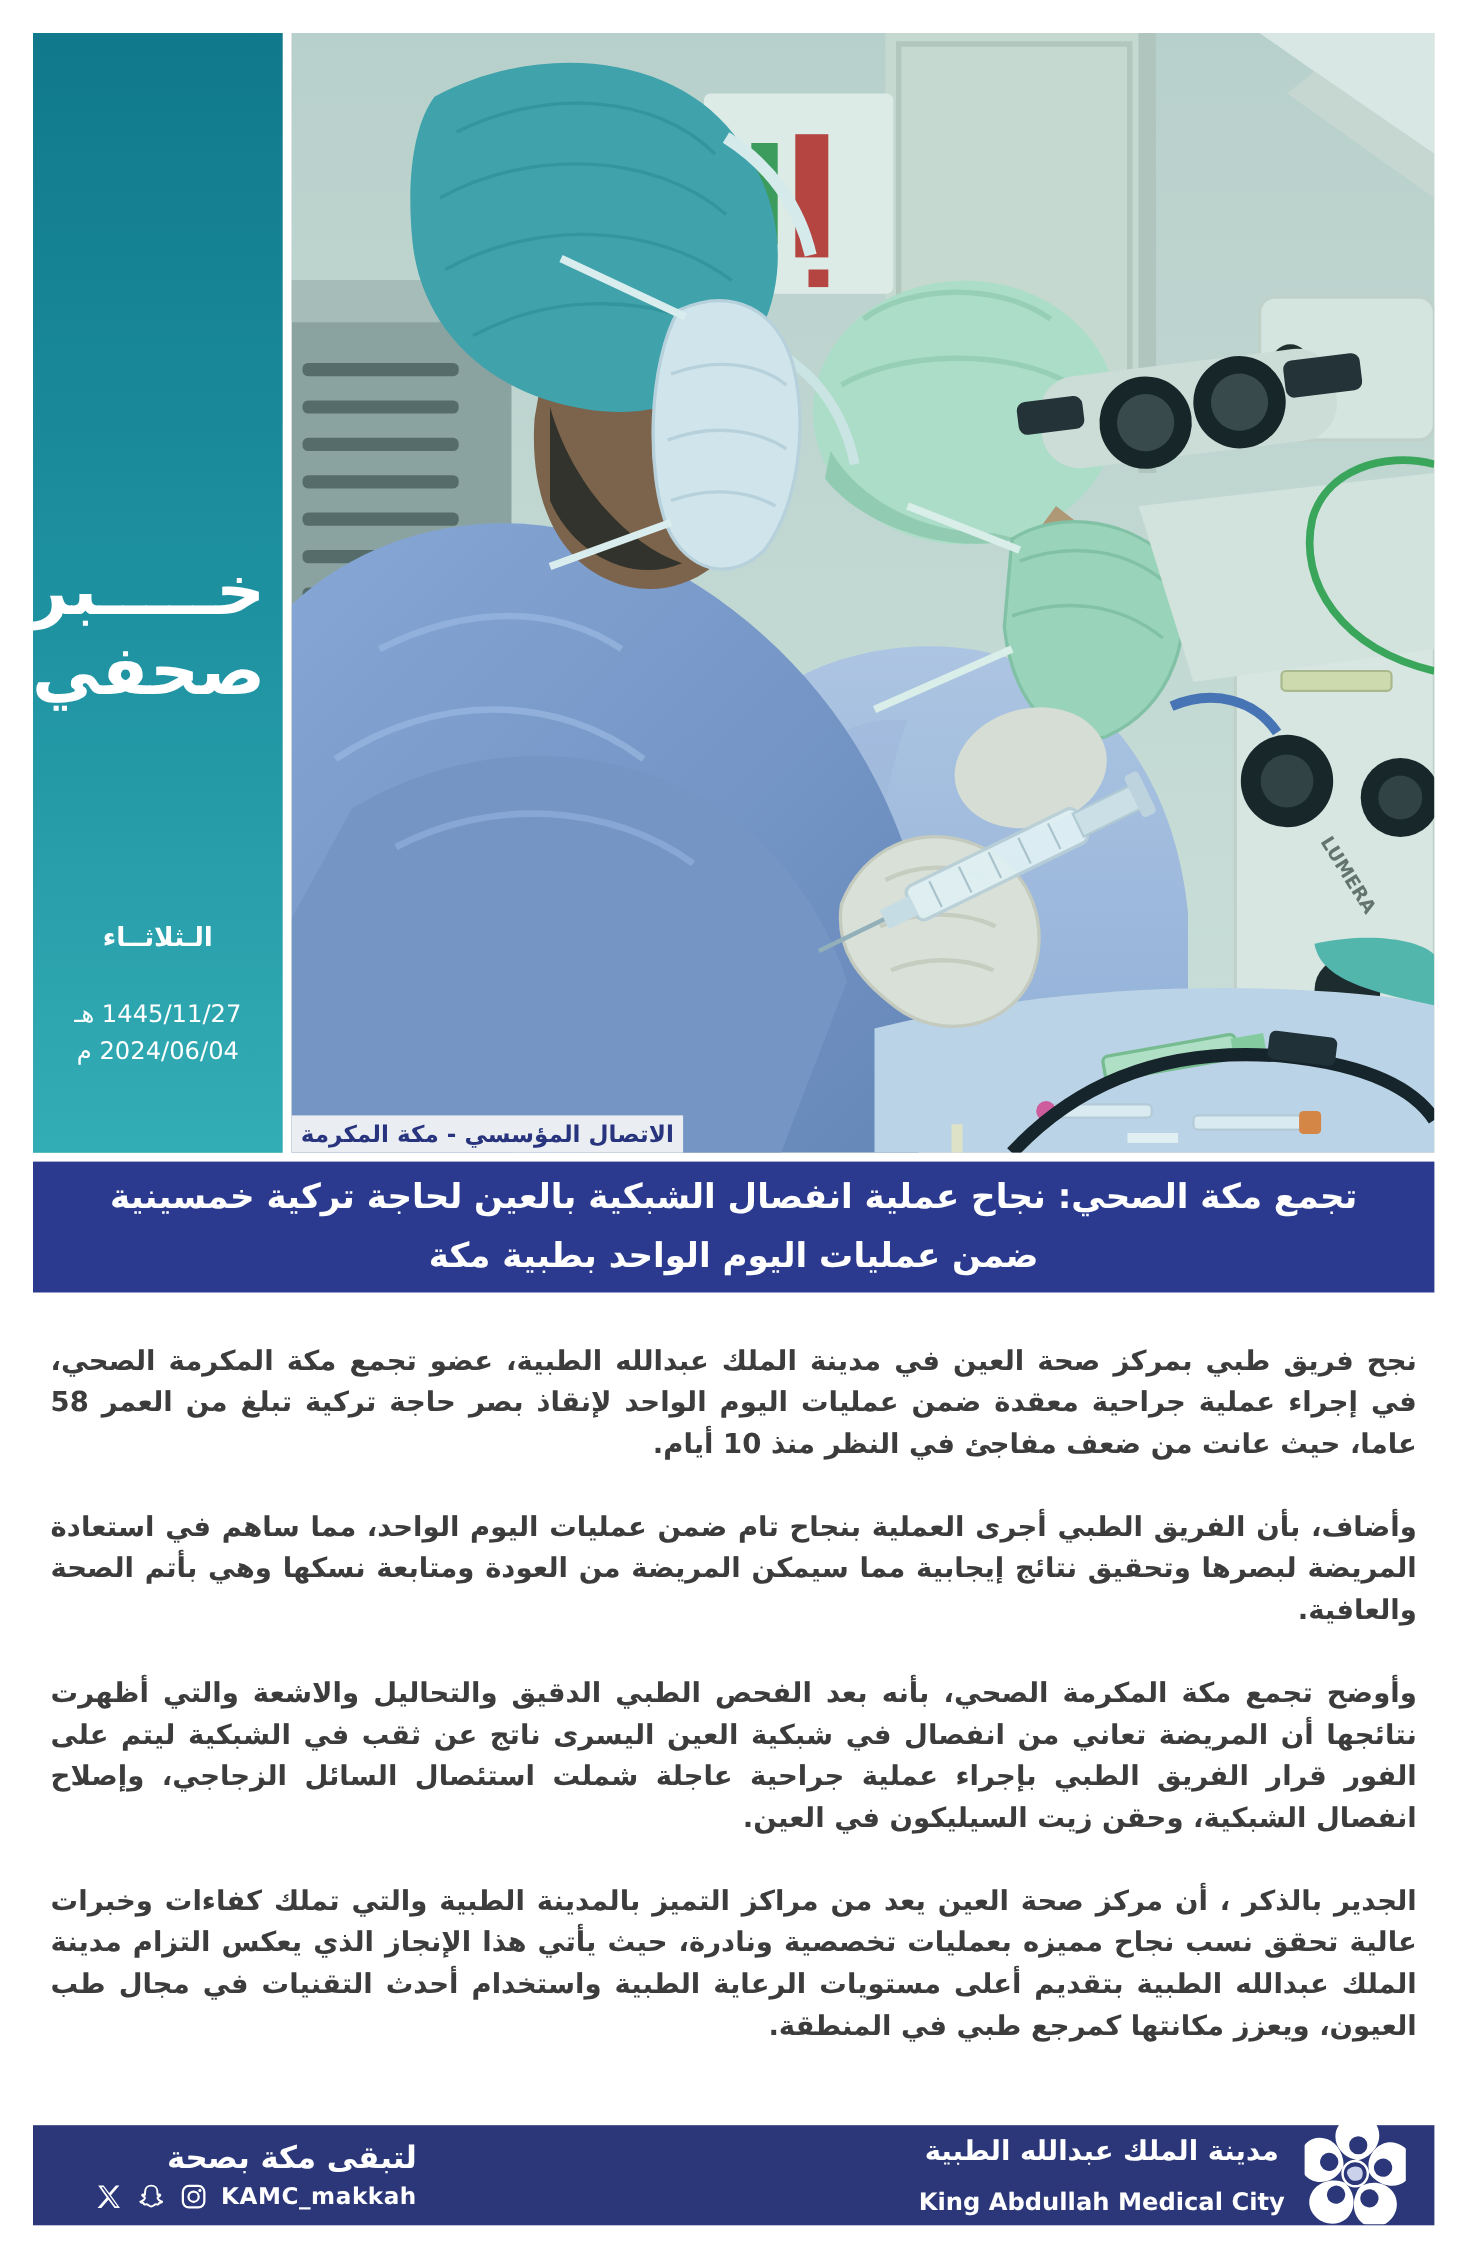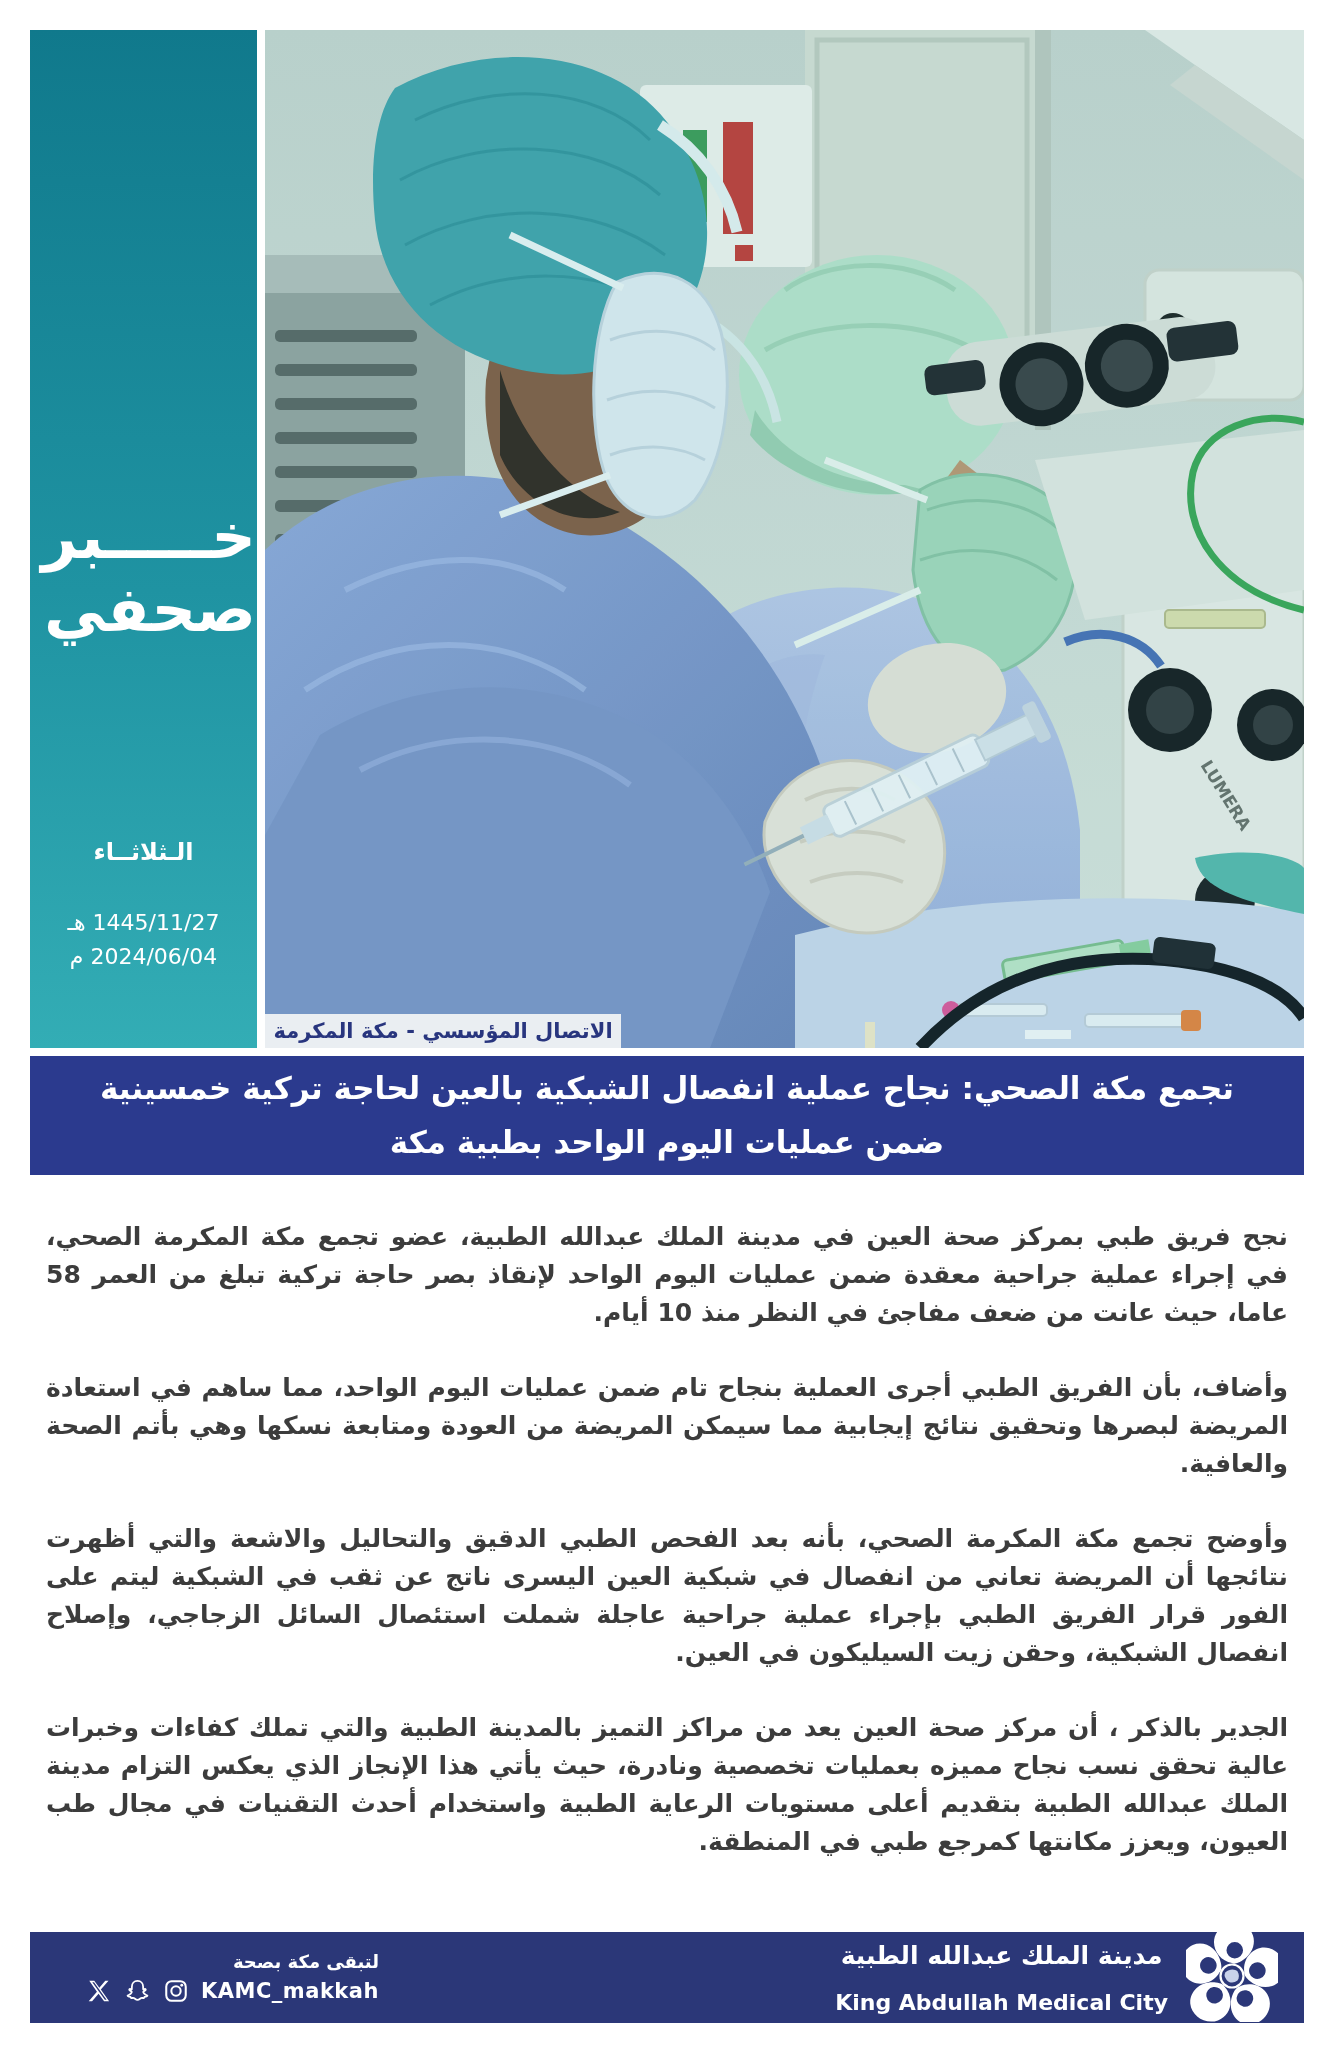--- a/index.html
+++ b/index.html
@@ -3,21 +3,21 @@
 <meta charset="utf-8">
 <style>
   html,body{margin:0;padding:0;background:#fff;}
   body{width:1334px;height:2048px;font-family:"DejaVu Sans",sans-serif;}
   #page{position:relative;width:1334px;height:2048px;background:#ffffff;overflow:hidden;}
 
   
   .sidebar{position:absolute;left:30px;top:30px;width:227px;height:1018px;
     background:linear-gradient(180deg,#10798c 0%,#1f93a2 55%,#33adb5 100%);}
   .sidebar-title{position:absolute;top:470px;right:0;width:100%;box-sizing:border-box;
-    padding-right:1px;text-align:right;color:#ffffff;font-weight:700;font-size:62px;
+    padding-right:16px;text-align:right;color:#ffffff;font-weight:700;font-size:62px;
     line-height:1.18;direction:rtl;}
   .sidebar-dates{position:absolute;top:808px;width:100%;text-align:center;color:#ffffff;direction:rtl;}
   .weekday{font-size:24px;font-weight:600;margin-bottom:40px;letter-spacing:1px;}
   .dateline{font-size:22px;font-weight:500;line-height:1.55;}
 
   
   .photo{position:absolute;left:265px;top:30px;width:1039px;height:1018px;overflow:hidden;background:#c6d2cc;}
   .photo svg{display:block;width:100%;height:100%;}
   .photo-caption{position:absolute;left:0;bottom:0;width:356px;height:34px;
     background:rgba(250,250,248,0.88);color:#28357e;font-weight:700;font-size:21px;
@@ -33,21 +33,21 @@
   .body-text{position:absolute;left:30px;top:1218px;width:1274px;box-sizing:border-box;
     padding:0 16px;direction:rtl;}
   .body-text p{margin:0 0 37px 0;color:#3c3c3c;font-weight:700;font-size:25px;line-height:1.52;
     text-align:justify;text-justify:inter-word;}
 
   
   .footer{position:absolute;left:30px;top:1932px;width:1274px;height:91px;background:#2b3778;
     display:flex;align-items:center;justify-content:space-between;box-sizing:border-box;
     padding:0 26px 0 56px;}
   .footer-left{display:flex;flex-direction:column;align-items:flex-start;gap:6px;}
-  .slogan{color:#fff;font-weight:700;font-size:18px;direction:rtl;width:100%;text-align:right;}
+  .slogan{color:#fff;font-weight:700;font-size:28px;direction:rtl;width:100%;text-align:right;}
   .social-row{display:flex;align-items:center;gap:12px;}
   .social-row svg{display:block;}
   .handle{color:#fff;font-weight:700;font-size:21px;letter-spacing:.5px;}
   .footer-right{display:flex;align-items:center;gap:18px;}
   .org-names{display:flex;flex-direction:column;align-items:center;gap:20px;}
   .org-ar{color:#fff;font-weight:700;font-size:25px;direction:rtl;}
   .org-en{color:#fff;font-weight:600;font-size:22px;}
 </style>
 </head>
 <body>

